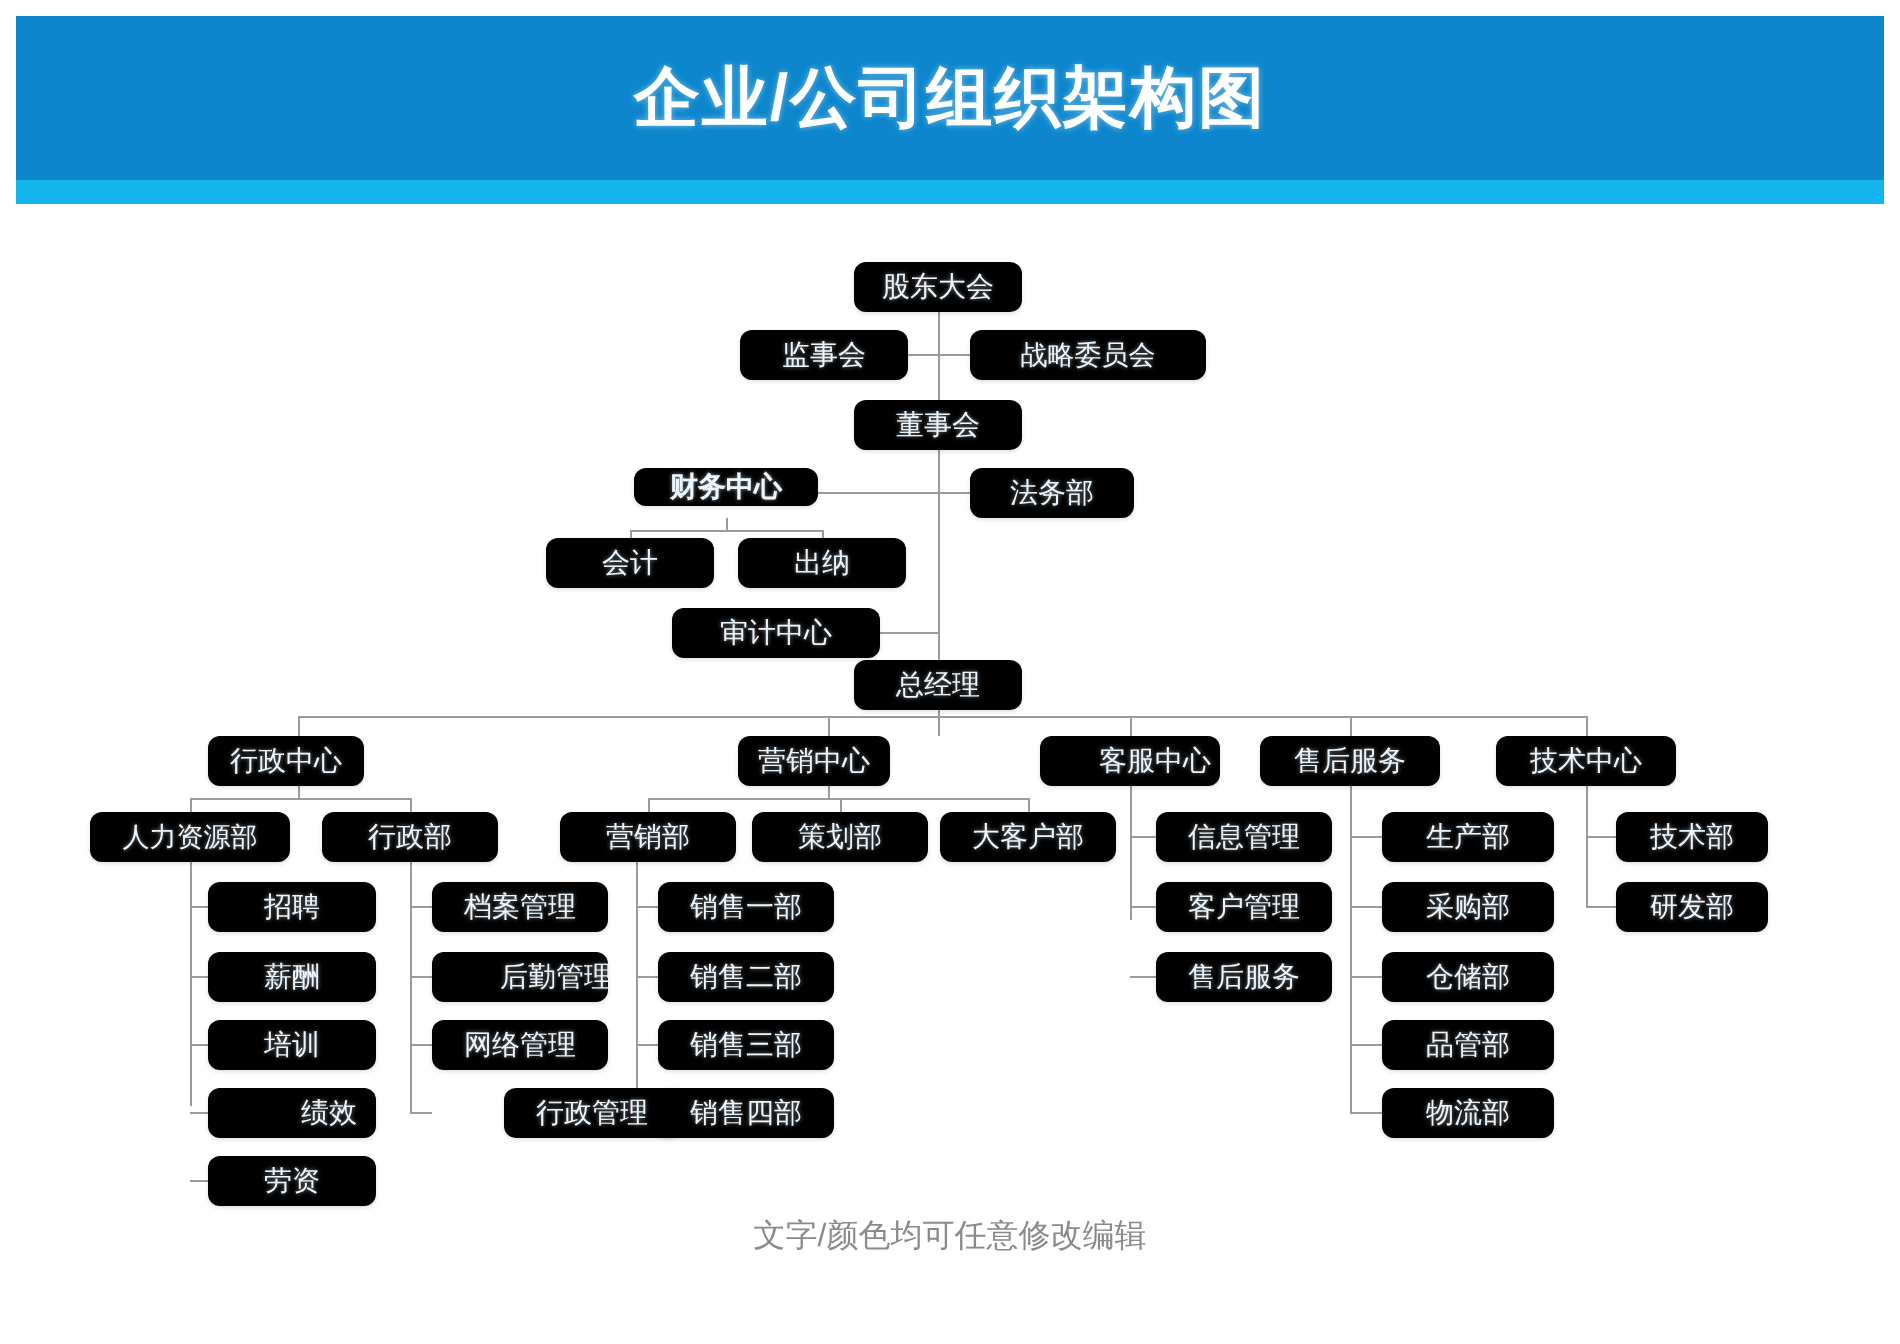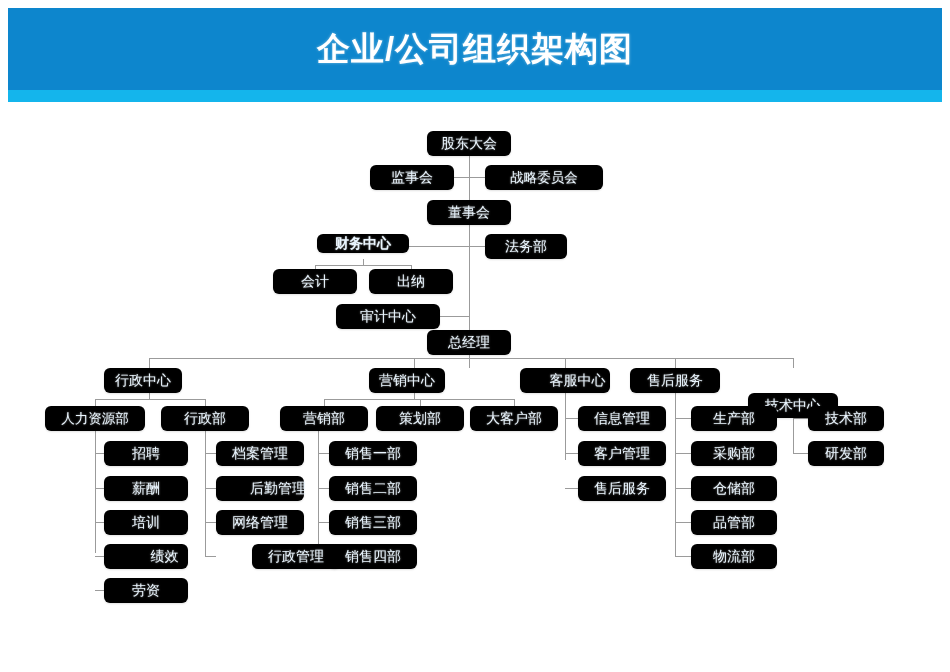--- a/index.html
+++ b/index.html
@@ -131,21 +131,21 @@
       <div class="node" style="left: 317px; top: 234px; width: 92px; height: 19px; font-weight: bold;">财务中心</div>
       <div class="node" style="left: 485px; top: 234px; width: 82px; height: 25px;">法务部</div>
       <div class="node" style="left: 273px; top: 269px; width: 84px; height: 25px;">会计</div>
       <div class="node" style="left: 369px; top: 269px; width: 84px; height: 25px;">出纳</div>
       <div class="node" style="left: 336px; top: 304px; width: 104px; height: 25px;">审计中心</div>
       <div class="node" style="left: 427px; top: 330px; width: 84px; height: 25px;">总经理</div>
       <div class="node" style="left: 104px; top: 368px; width: 78px; height: 25px;">行政中心</div>
       <div class="node" style="left: 369px; top: 368px; width: 76px; height: 25px;">营销中心</div>
       <div class="node" style="left: 520px; top: 368px; width: 90px; height: 25px; padding-left: 25px;">客服中心</div>
       <div class="node" style="left: 630px; top: 368px; width: 90px; height: 25px;">售后服务</div>
-      <div class="node" style="left: 748px; top: 368px; width: 90px; height: 25px; margin-top: 25px;">技术中心</div>
+      <div class="node" style="left: 748px; top: 368px; width: 90px; height: 25px;">技术中心</div>
       <div class="node sm" style="left: 45px; top: 406px; width: 100px; height: 25px;">人力资源部</div>
       <div class="node" style="left: 161px; top: 406px; width: 88px; height: 25px;">行政部</div>
       <div class="node" style="left: 280px; top: 406px; width: 88px; height: 25px;">营销部</div>
       <div class="node" style="left: 376px; top: 406px; width: 88px; height: 25px;">策划部</div>
       <div class="node" style="left: 470px; top: 406px; width: 88px; height: 25px;">大客户部</div>
       <div class="node" style="left: 578px; top: 406px; width: 88px; height: 25px;">信息管理</div>
       <div class="node" style="left: 578px; top: 441px; width: 88px; height: 25px;">客户管理</div>
       <div class="node" style="left: 578px; top: 476px; width: 88px; height: 25px;">售后服务</div>
       <div class="node" style="left: 691px; top: 406px; width: 86px; height: 25px;">生产部</div>
       <div class="node" style="left: 691px; top: 441px; width: 86px; height: 25px;">采购部</div>
@@ -162,13 +162,14 @@
       <div class="node" style="left: 216px; top: 441px; width: 88px; height: 25px;">档案管理</div>
       <div class="node" style="left: 216px; top: 476px; width: 88px; height: 25px; padding-left: 36px;">后勤管理</div>
       <div class="node" style="left: 216px; top: 510px; width: 88px; height: 25px;">网络管理</div>
       <div class="node" style="left: 216px; top: 544px; width: 88px; height: 25px; margin-left: 36px;">行政管理</div>
       <div class="node" style="left: 329px; top: 441px; width: 88px; height: 25px;">销售一部</div>
       <div class="node" style="left: 329px; top: 476px; width: 88px; height: 25px;">销售二部</div>
       <div class="node" style="left: 329px; top: 510px; width: 88px; height: 25px;">销售三部</div>
       <div class="node" style="left: 329px; top: 544px; width: 88px; height: 25px;">销售四部</div>
     </div>
 
+  <div class="footer">文字/颜色均可任意修改编辑</div>
 </div>
 
 </body></html>

